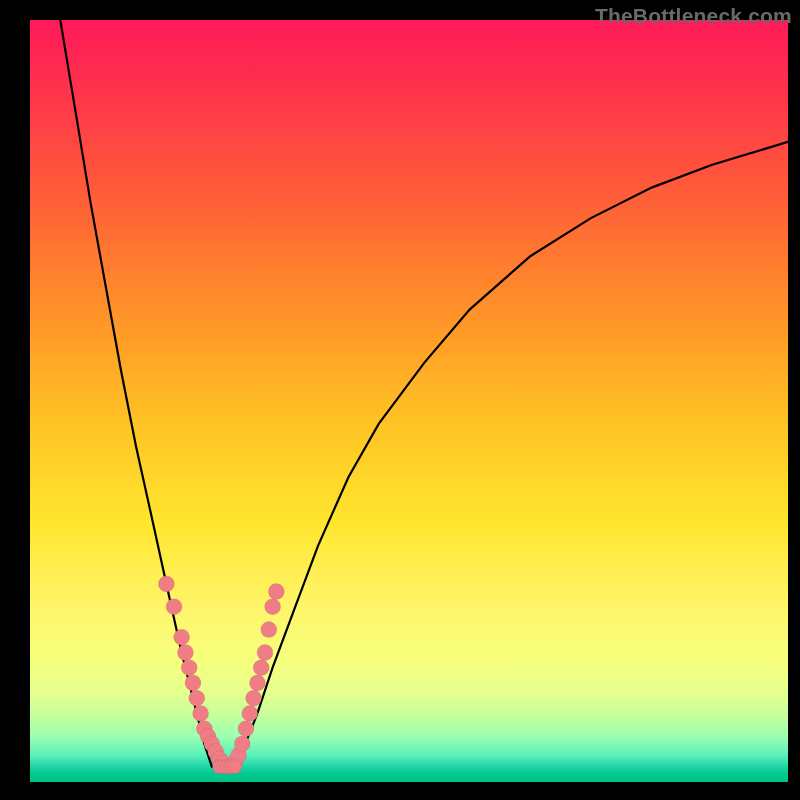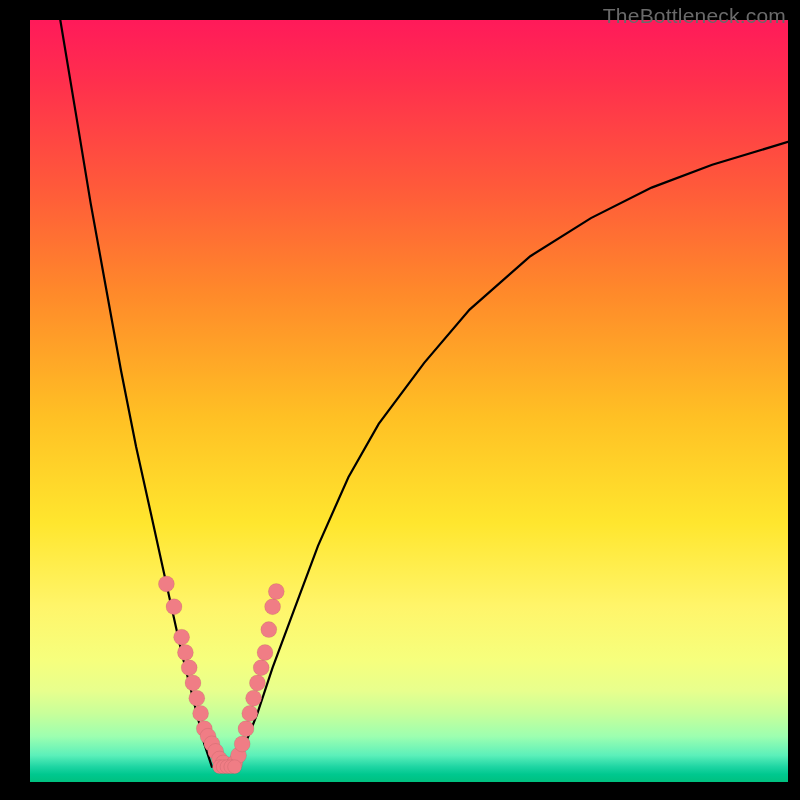--- a/index.html
+++ b/index.html
@@ -46,24 +46,24 @@
       #9dffb0 94%,
       #5cf0ba 96.5%,
       #1ed5a3 98%,
       #00c88f 99%,
       #00c07f 100%
     );
   }
   .watermark {
     position: absolute;
     top: 4px;
-    right: 14px;
+    right: 8px;
     color: #6a6a6a;
     font-size: 21px;
-    font-weight: 400;
+    font-weight: 700;
     letter-spacing: 0.2px;
     user-select: none;
   }
   svg.curves {
     position: absolute;
     inset: 0;
   }
   .curve {
     fill: none;
     stroke: #000;

